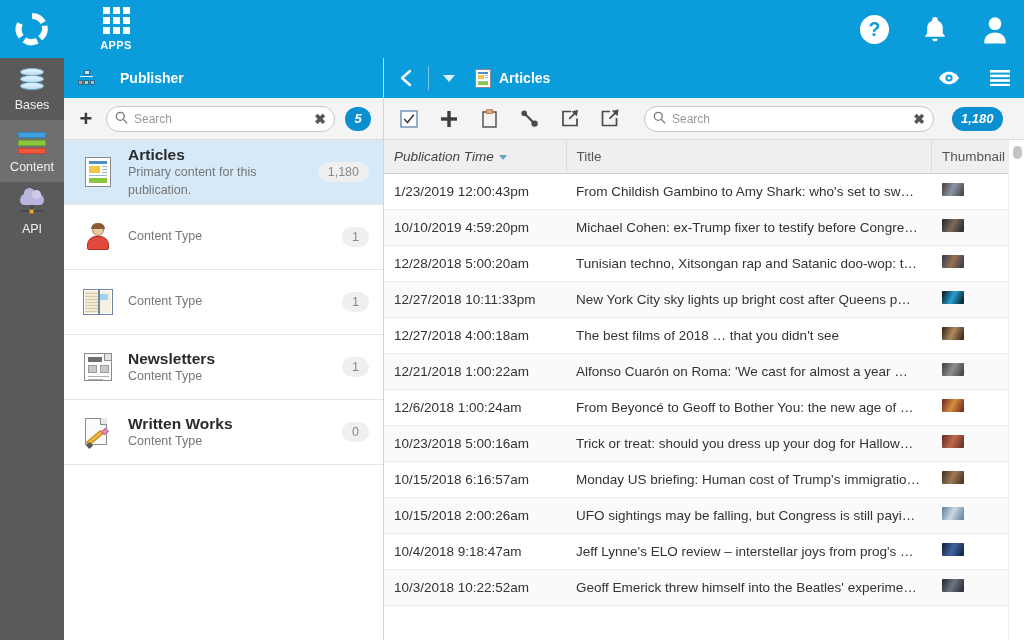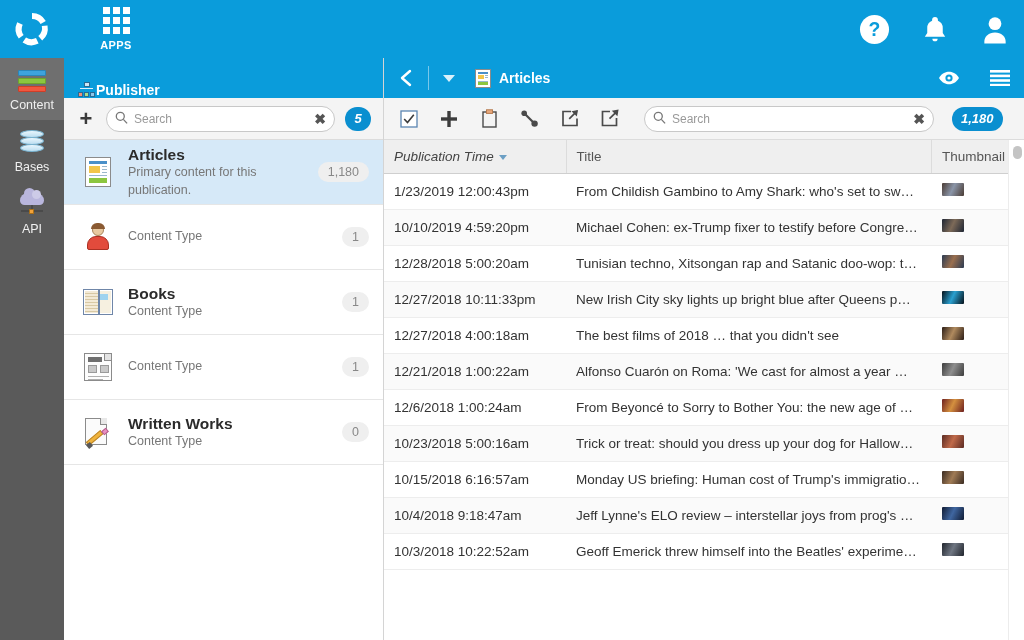--- a/index.html
+++ b/index.html
@@ -75,21 +75,21 @@
   .cloud:after  { content:""; position:absolute; top:-3px; left:12px; width:9px; height:9px; border-radius:50%; background:#cdcbe8; }
   .cloud-stem { position: absolute; top: 13px; left: 14px; width: 2px; height: 6px; background: #4a4a4a; }
   .cloud-bar  { position: absolute; top: 18px; left: 4px; width: 22px; height: 2px; background: #4a4a4a; }
   .cloud-dot  { position: absolute; top: 17px; left: 12px; width: 5px; height: 5px; background: #f2a23a; border: 1px solid #a86f19;}
 
   
   .pub-panel { width: 320px; flex: none; background: #fff; display: flex; flex-direction: column;
                border-right: 1px solid #d4d4d4; }
   .pub-header {
     height: 40px; background: #0a9cdb; color: #fff;
-    display: flex; align-items: flex-end; gap: 0; padding-left: 14px; flex: none;
+    display: flex; align-items: center; gap: 24px; padding-left: 14px; flex: none;
   }
   .pub-header-title { font-size: 14px; font-weight: bold; }
   .sitemap-ico { width: 18px; height: 16px; position: relative; }
   .sitemap-ico .tn { position: absolute; top: 0; left: 6px; width: 6px; height: 5px; background: #cfe6f5; border: 1px solid #2a6b93; }
   .sitemap-ico .bn { position: absolute; top: 10px; width: 5px; height: 5px; border: 1px solid #2a6b93; }
   .sitemap-ico .bn1 { left: 0; background: #f08f7a; }
   .sitemap-ico .bn2 { left: 6px; background: #a7dd8b; }
   .sitemap-ico .bn3 { left: 12px; background: #8fc7ea; }
   .sitemap-ico .ln { position: absolute; top: 6px; left: 2px; width: 13px; height: 1px; background: #dfeffa; }
 
@@ -277,41 +277,41 @@
           <path fill="#fff" d="M15 19 c6.5 0 11 4.2 11 9.5 v2 h-22 v-2 C4 23.2 8.5 19 15 19z"></path>
         </svg>
       </div>
     </div>
   </div>
 
   <div class="body-row">
 
     <div class="rail">
 
+      <div class="rail-item">
+        <div class="ricon">
+          <div class="db">
+            <div class="body"></div>
+              <span class="d3"></span>
+              <span class="d2"></span>
+              <span class="d1"></span>
+          </div>
+        </div>
+        <span>Bases</span>
+      </div>
+
       <div class="rail-item active">
         <div class="ricon">
           <div class="bars">
               <i class="b1"></i>
               <i class="b2"></i>
               <i class="b3"></i>
             </div>
         </div>
         <span>Content</span>
-      </div>
-
-      <div class="rail-item">
-        <div class="ricon">
-          <div class="db">
-            <div class="body"></div>
-              <span class="d3"></span>
-              <span class="d2"></span>
-              <span class="d1"></span>
-          </div>
-        </div>
-        <span>Bases</span>
       </div>
 
       <div class="rail-item">
         <div class="ricon">
           <div class="cloud-wrap">
             <div class="cloud"></div>
               <div class="cloud-stem"></div>
               <div class="cloud-bar"></div>
               <div class="cloud-dot"></div>
           </div>
@@ -387,38 +387,38 @@
 
         <div class="ct-item">
           <div class="ct-ico">
             <div class="ic-book">
                 <div class="pg lp"></div>
                 <div class="pg rp"></div>
                 <div class="spine"></div>
               </div>
           </div>
           <div class="ct-text">
-            <div class="ct-name">Books</div>
             <div class="ct-sub">Content Type</div>
           </div>
           <div class="ct-badge">1</div>
         </div>
 
         <div class="ct-item">
           <div class="ct-ico">
             <div class="ic-news">
                 <i class="hd"></i>
                 <i class="c1"></i>
                 <i class="c2"></i>
                 <i class="l1"></i>
                 <i class="l2"></i>
                 <i class="fold"></i>
               </div>
           </div>
           <div class="ct-text">
+            <div class="ct-name">Newsletters</div>
             <div class="ct-sub">Content Type</div>
           </div>
           <div class="ct-badge">1</div>
         </div>
 
         <div class="ct-item">
           <div class="ct-ico">
             <div class="ic-written">
                 <div class="pg"></div>
                 <div class="fold"></div>
@@ -559,47 +559,52 @@
                 <td class="col-title">Michael Cohen: ex-Trump fixer to testify before Congre…</td>
                 <td class="col-thumb"><span class="thumb" style="background: linear-gradient(115deg, rgb(29, 37, 51) 0%, rgb(125, 106, 88) 48%, rgb(29, 37, 51) 100%);"></span></td>
               </tr>
               <tr>
                 <td class="col-time">12/28/2018 5:00:20am</td>
                 <td class="col-title">Tunisian techno, Xitsongan rap and Satanic doo-wop: t…</td>
                 <td class="col-thumb"><span class="thumb" style="background: linear-gradient(115deg, rgb(42, 58, 82) 0%, rgb(154, 111, 78) 48%, rgb(42, 58, 82) 100%);"></span></td>
               </tr>
               <tr>
                 <td class="col-time">12/27/2018 10:11:33pm</td>
-                <td class="col-title">New Irish City sky lights up bright blue after Queens p…</td>
+                <td class="col-title">New York City sky lights up bright cost after Queens p…</td>
                 <td class="col-thumb"><span class="thumb" style="background: linear-gradient(115deg, rgb(6, 16, 24) 0%, rgb(42, 160, 208) 48%, rgb(6, 16, 24) 100%);"></span></td>
               </tr>
               <tr>
                 <td class="col-time">12/27/2018 4:00:18am</td>
                 <td class="col-title">The best films of 2018 … that you didn't see</td>
                 <td class="col-thumb"><span class="thumb" style="background: linear-gradient(115deg, rgb(43, 29, 22) 0%, rgb(176, 138, 94) 48%, rgb(43, 29, 22) 100%);"></span></td>
               </tr>
               <tr>
                 <td class="col-time">12/21/2018 1:00:22am</td>
                 <td class="col-title">Alfonso Cuarón on Roma: 'We cast for almost a year …</td>
                 <td class="col-thumb"><span class="thumb" style="background: linear-gradient(115deg, rgb(60, 60, 60) 0%, rgb(142, 142, 142) 48%, rgb(60, 60, 60) 100%);"></span></td>
               </tr>
               <tr>
                 <td class="col-time">12/6/2018 1:00:24am</td>
-                <td class="col-title">From Beyoncé to Sorry to Bother You: the new age of …</td>
+                <td class="col-title">From Beyoncé to Geoff to Bother You: the new age of …</td>
                 <td class="col-thumb"><span class="thumb" style="background: linear-gradient(115deg, rgb(109, 31, 31) 0%, rgb(212, 144, 63) 48%, rgb(109, 31, 31) 100%);"></span></td>
               </tr>
               <tr>
                 <td class="col-time">10/23/2018 5:00:16am</td>
                 <td class="col-title">Trick or treat: should you dress up your dog for Hallow…</td>
                 <td class="col-thumb"><span class="thumb" style="background: linear-gradient(115deg, rgb(90, 42, 34) 0%, rgb(192, 106, 74) 48%, rgb(90, 42, 34) 100%);"></span></td>
               </tr>
               <tr>
                 <td class="col-time">10/15/2018 6:16:57am</td>
                 <td class="col-title">Monday US briefing: Human cost of Trump's immigratio…</td>
                 <td class="col-thumb"><span class="thumb" style="background: linear-gradient(115deg, rgb(58, 43, 34) 0%, rgb(160, 123, 85) 48%, rgb(58, 43, 34) 100%);"></span></td>
+              </tr>
+              <tr>
+                <td class="col-time">10/15/2018 2:00:26am</td>
+                <td class="col-title">UFO sightings may be falling, but Congress is still payi…</td>
+                <td class="col-thumb"><span class="thumb" style="background: linear-gradient(115deg, rgb(90, 127, 158) 0%, rgb(203, 215, 223) 48%, rgb(90, 127, 158) 100%);"></span></td>
               </tr>
               <tr>
                 <td class="col-time">10/4/2018 9:18:47am</td>
                 <td class="col-title">Jeff Lynne's ELO review – interstellar joys from prog's …</td>
                 <td class="col-thumb"><span class="thumb" style="background: linear-gradient(115deg, rgb(16, 27, 51) 0%, rgb(63, 102, 160) 48%, rgb(16, 27, 51) 100%);"></span></td>
               </tr>
               <tr>
                 <td class="col-time">10/3/2018 10:22:52am</td>
                 <td class="col-title">Geoff Emerick threw himself into the Beatles' experime…</td>
                 <td class="col-thumb"><span class="thumb" style="background: linear-gradient(115deg, rgb(32, 36, 44) 0%, rgb(111, 118, 130) 48%, rgb(32, 36, 44) 100%);"></span></td>

